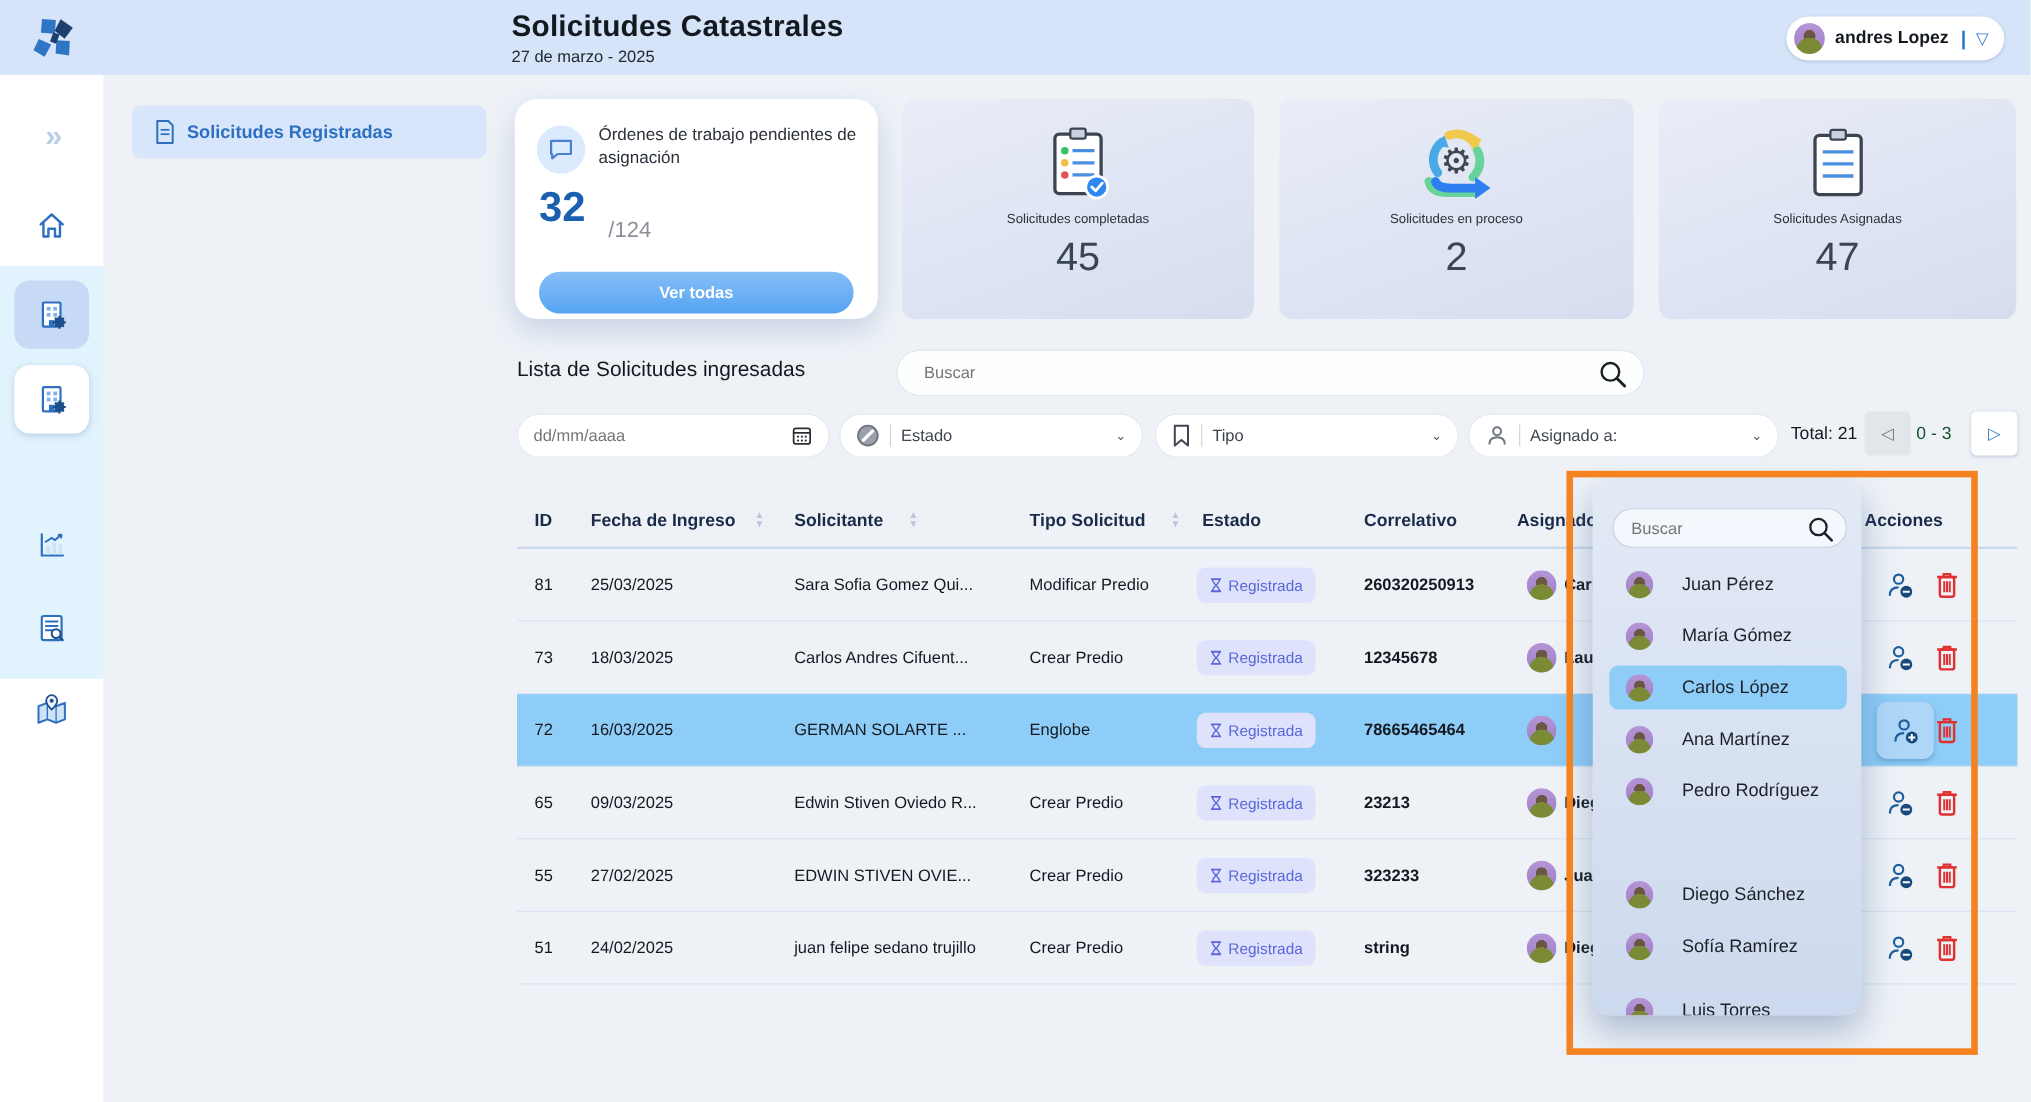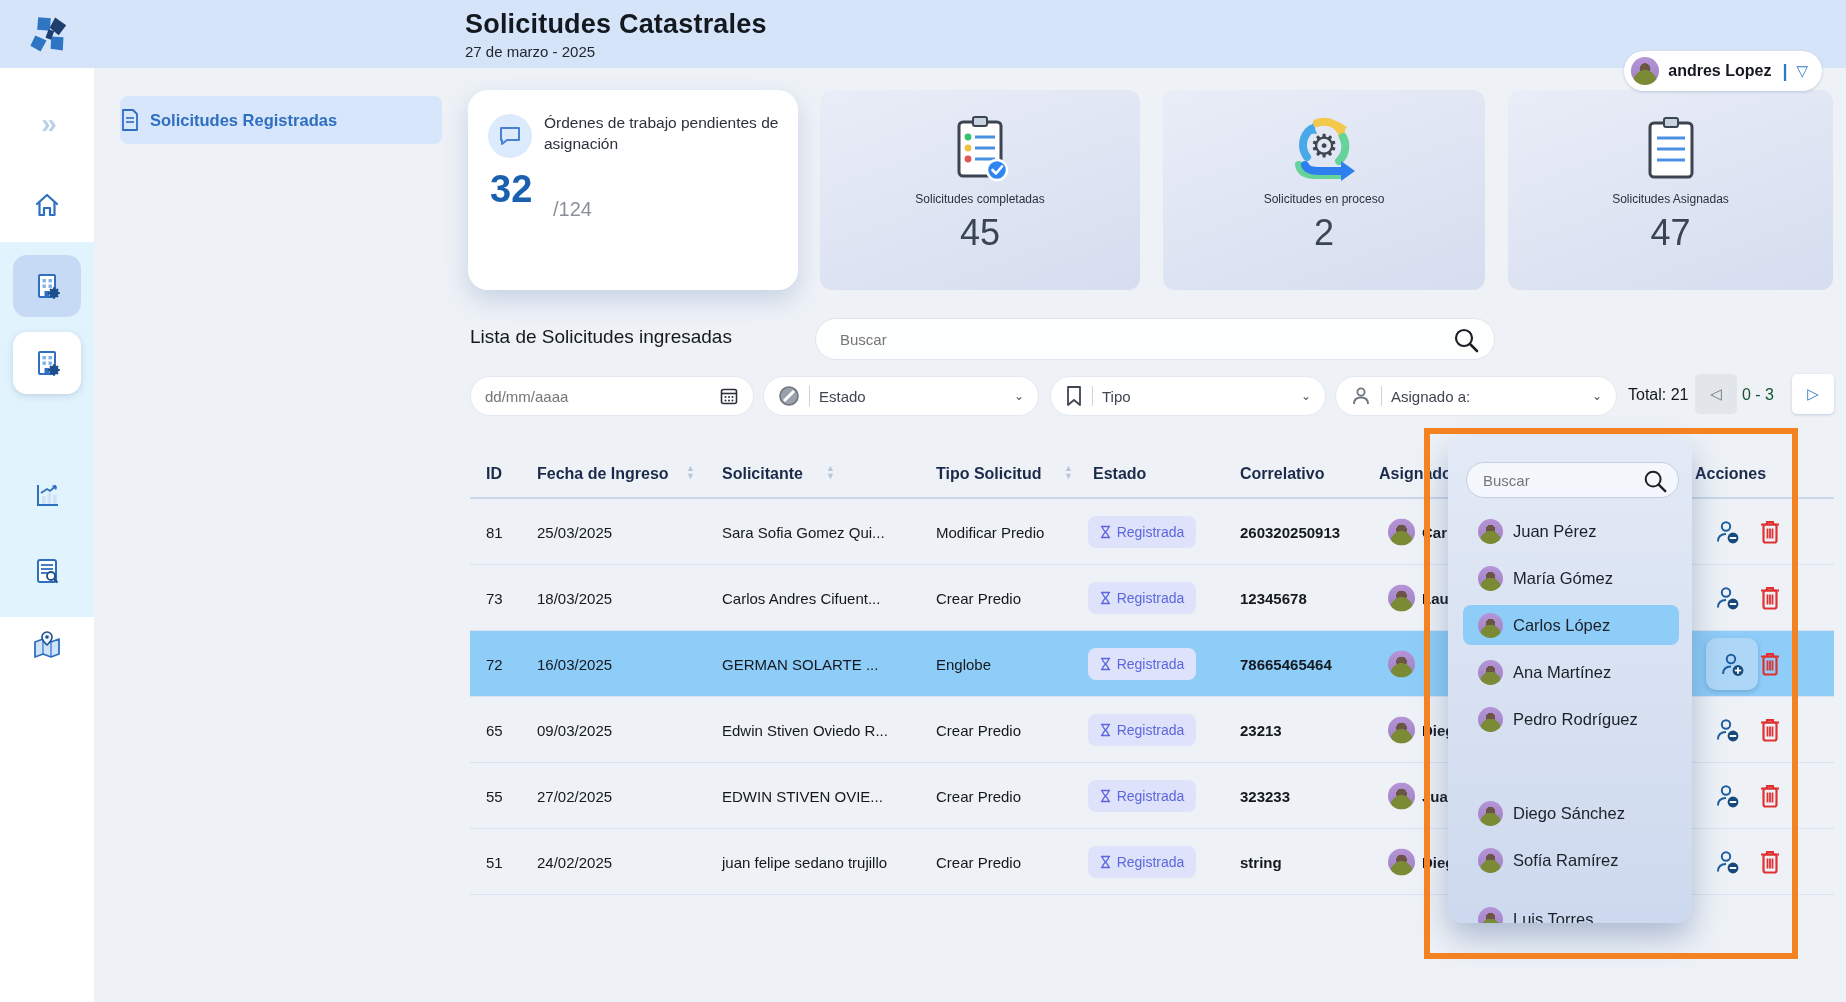--- a/index.html
+++ b/index.html
@@ -7,42 +7,42 @@
   body { font-family:"Liberation Sans", sans-serif; }
   .canvas { position:relative; width:1846px; height:1002px; overflow:hidden; background:#eef2f7; }
 
   
   .header { position:absolute; left:0; top:0; width:1846px; height:68px; background:#d5e4f8; z-index:3; }
   .logo { position:absolute; left:26px; top:10px; width:48px; height:48px; }
   .title-wrap { position:absolute; left:465px; top:9px; }
   .app-title { font-size:27px; font-weight:bold; color:#14181f; letter-spacing:.2px; }
   .app-date { font-size:15px; color:#23272e; margin-top:3px; }
   .user-pill { position:absolute; right:24px; top:15px; height:40px; background:#ffffff; border-radius:20px;
-               display:flex; align-items:center; gap:9px; padding:0 14px 0 7px; box-shadow:0 1px 3px rgba(60,90,140,.25); cursor:pointer;margin-top:36px; }
+               display:flex; align-items:center; gap:9px; padding:0 14px 0 7px; box-shadow:0 1px 3px rgba(60,90,140,.25); cursor:pointer; }
   .avatar { border-radius:50%; flex:0 0 auto;
             background: radial-gradient(circle at 50% 88%, #7a8a35 0 40%, rgba(0,0,0,0) 41%),
                         radial-gradient(circle at 50% 42%, #6b5644 0 25%, rgba(0,0,0,0) 26%),
                         linear-gradient(#b595d6,#9d7fc4); }
   .user-pill .avatar { width:28px; height:28px; }
   .user-name { font-size:16px; font-weight:bold; color:#14181f; }
   .user-div { color:#2e78c8; font-size:18px; font-weight:bold; margin-left:2px; }
   .user-chev { color:#2e78c8; font-size:15px; }
 
   
   .sidebar { position:absolute; left:0; top:68px; width:94px; height:934px; background:#ffffff; z-index:2; }
   .side-light { position:absolute; left:0; top:174px; width:94px; height:375px; background:#e1f3fc; }
   .side-item { position:absolute; left:0; width:94px; display:flex; justify-content:center; cursor:pointer; }
   .collapse { top:40px; color:#b9cfe8; font-size:28px; font-weight:bold; letter-spacing:-4px; }
   .side-btn { position:absolute; left:13px; width:68px; height:62px; border-radius:14px; display:flex; align-items:center; justify-content:center; cursor:pointer; }
   .side-btn.active { background:#c6daf6; }
   .side-btn.white { background:#ffffff; box-shadow:0 2px 6px rgba(90,120,170,.25); }
 
   
   .nav-pill { position:absolute; left:120px; top:96px; width:322px; height:48px; background:#d7e6fa; border-radius:8px;
-              display:flex; align-items:center; gap:10px; padding:0 0; cursor:pointer; z-index:1; }
+              display:flex; align-items:center; gap:10px; padding:0 20px; cursor:pointer; z-index:1; }
   .nav-pill span.lbl { color:#2f6fc1; font-weight:bold; font-size:16.5px; }
 
   .card-pending { position:absolute; left:468px; top:90px; width:330px; height:200px; background:#ffffff; border-radius:20px;
                   box-shadow:0 10px 25px rgba(100,130,180,.28); z-index:1; }
   .cp-icon { position:absolute; left:20px; top:24px; width:44px; height:44px; border-radius:50%; background:#dbeafc;
              display:flex; align-items:center; justify-content:center; }
   .cp-title { position:absolute; left:76px; top:22px; width:240px; font-size:15.5px; color:#2b313b; line-height:21px; }
   .cp-count { position:absolute; left:22px; top:78px; font-size:38px; font-weight:bold; color:#1b5fb0; }
   .cp-total { position:absolute; left:85px; top:108px; font-size:20px; color:#8a8f98; }
   .cp-btn { position:absolute; left:22px; top:157px; width:286px; height:38px; border-radius:19px; border:none; cursor:pointer;
@@ -107,21 +107,21 @@
                  display:flex; align-items:center; justify-content:center; cursor:pointer; border:none; box-shadow:0 2px 5px rgba(40,90,140,.3); }
 
   
   .assign-panel { position:absolute; left:1448px; top:437px; width:244px; height:486px; border-radius:16px; overflow:hidden;
                   background:linear-gradient(180deg,#e3eaf6 0%,#cdd9ee 100%); box-shadow:0 14px 32px rgba(70,100,150,.4); z-index:15; }
   .ap-search { position:absolute; left:18px; top:25px; width:213px; height:36px; border:1px solid #c3cfdf; border-radius:18px;
                background:rgba(250,252,255,.75); }
   .ap-search input { position:absolute; left:16px; top:0; width:150px; height:34px; border:none; outline:none; background:transparent;
                font-size:15px; color:#333; font-family:"Liberation Sans",sans-serif; }
   .ap-search .mag { position:absolute; right:10px; top:5px; }
-  .ap-item { position:absolute; left:15px; width:216px; height:40px; border-radius:8px; display:flex; align-items:center; gap:10px;
+  .ap-item { position:absolute; left:15px; width:216px; height:40px; border-radius:8px; display:flex; align-items:center; gap:26px;
              padding:0 8px 0 15px; cursor:pointer; }
   .ap-item.sel { background:#8ecdf8; }
   .ap-item .avatar { width:25px; height:25px; }
   .ap-item .nm { font-size:16.5px; color:#1c2128; }
 
   .orange-box { position:absolute; left:1424px; top:428px; width:374px; height:531px; border:6px solid #f58220; z-index:20; pointer-events:none; }
 
   svg { display:block; }
 </style>
 </head>
@@ -245,20 +245,21 @@
 
   <div class="card-pending">
     <div class="cp-icon">
       <svg width="24" height="22" viewBox="0 0 24 22">
         <path d="M3 3 H21 V15 H9 L4 19 V15 H3 Z" fill="none" stroke="#4a7fd4" stroke-width="2" stroke-linejoin="round"></path>
       </svg>
     </div>
     <div class="cp-title">Órdenes de trabajo pendientes de asignación</div>
     <div class="cp-count">32</div>
     <div class="cp-total">/124</div>
+    <button class="cp-btn">Ver todas</button>
   </div>
 
   <div class="stat-card c1">
     <div class="stat-icon">
       <svg width="62" height="70" viewBox="0 0 62 70">
         <rect x="10" y="8" width="42" height="54" rx="4" fill="#ffffff" stroke="#3d4451" stroke-width="3"></rect>
         <rect x="24" y="3" width="14" height="9" rx="2" fill="#c8d2e0" stroke="#3d4451" stroke-width="2"></rect>
         <circle cx="19" cy="23" r="3.4" fill="#35c26b"></circle>
           <line x1="26" y1="23" x2="46" y2="23" stroke="#4a90e2" stroke-width="3"></line>
         <circle cx="19" cy="34" r="3.4" fill="#f0c040"></circle>

